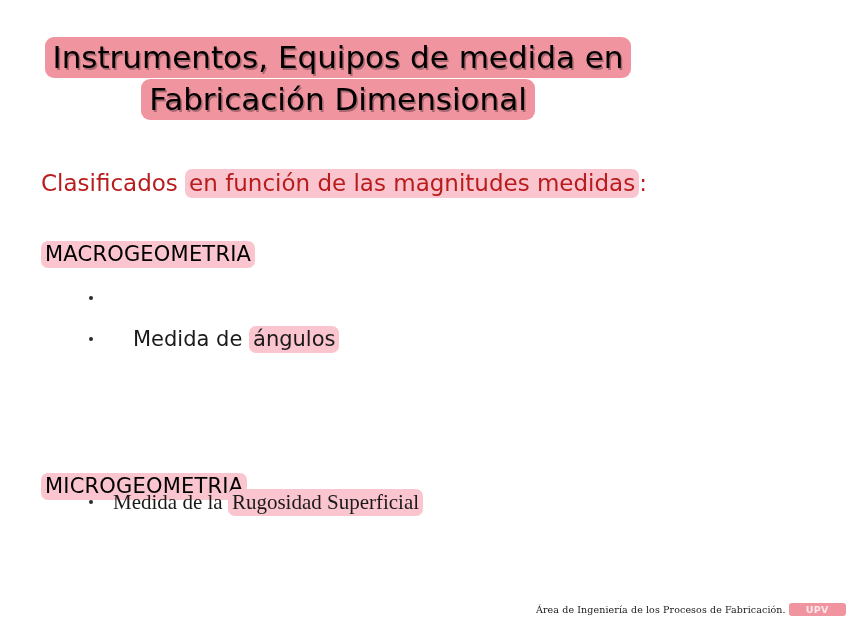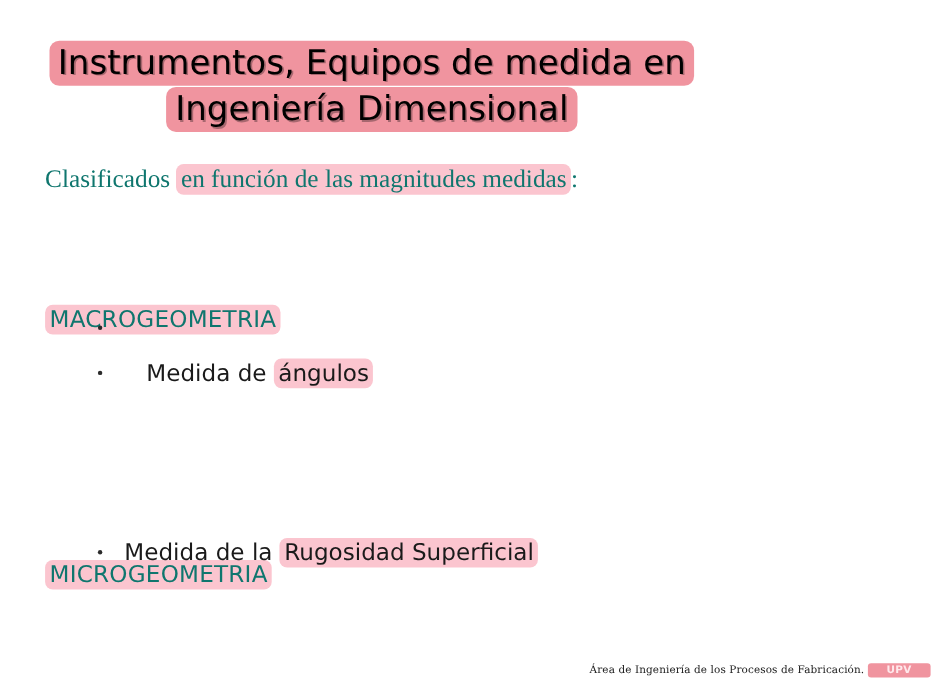--- a/index.html
+++ b/index.html
@@ -45,37 +45,35 @@
     padding: 2px 8px 3px 8px;
     text-shadow: 1.5px 1.5px 0 rgba(0,0,0,0.30);
     box-decoration-break: clone;
     -webkit-box-decoration-break: clone;
   }
 
   
   .intro {
     position: absolute;
     left: 41px;
-    top: 148px;
+    top: 168px;
     font-size: 23px;
     line-height: 30px;
-    color: #0f766e;
+    color: #b91c1c;
     white-space: nowrap;
-    font-family: Liberation Serif, serif;
   }
 
   .sec-head {
     position: absolute;
     left: 41px;
     font-size: 21px;
     line-height: 28px;
-    color: #0f766e;
+    color: #000000;
     white-space: nowrap;
     letter-spacing: 0.2px;
-    margin-top: 36px;
   }
   #macro-heading { top: 240px; }
   #micro-heading { top: 472px; }
 
   .bullet-row {
     position: absolute;
     display: block;
     font-size: 21px;
     line-height: 28px;
     color: #1a1a1a;
@@ -95,21 +93,21 @@
   }
 
   .macro-bullet { left: 89px; }
   .macro-bullet .btext { margin-left: 44px; }
   #macro-b1 { top: 284px; }
   #macro-b2 { top: 325px; }
   #macro-b3 { top: 366px; }
 
   .micro-bullet { left: 89px; }
   .micro-bullet .btext { margin-left: 24px; }
-  #micro-b1 { top: 488px; }
+  #micro-b1 { top: 488px; font-family: Liberation Serif, serif; }
 
   
   .pk {
     background: #fbc5cf;
     border-radius: 7px;
     padding: 1px 4px 2px 4px;
     box-decoration-break: clone;
     -webkit-box-decoration-break: clone;
   }
 
@@ -135,21 +133,21 @@
     letter-spacing: 0.3px;
   }
 </style>
 </head>
 <body>
 
 <div class="slide">
 
   <div class="title-block">
     <span class="title-line"><span class="hl">Instrumentos, Equipos de medida en</span></span>
-    <span class="title-line"><span class="hl">Ingeniería Dimensional</span></span>
+    <span class="title-line"><span class="hl">Fabricación Dimensional</span></span>
   </div>
 
   <div class="intro"><span>Clasificados </span><span class="pk">en función de las magnitudes medidas</span><span>:</span></div>
 
   <div class="sec-head" id="macro-heading"><span class="pk">MACROGEOMETRIA</span></div>
 
   <div class="bullet-row macro-bullet" id="macro-b1">
     <span class="dot"></span>
   </div>
 

